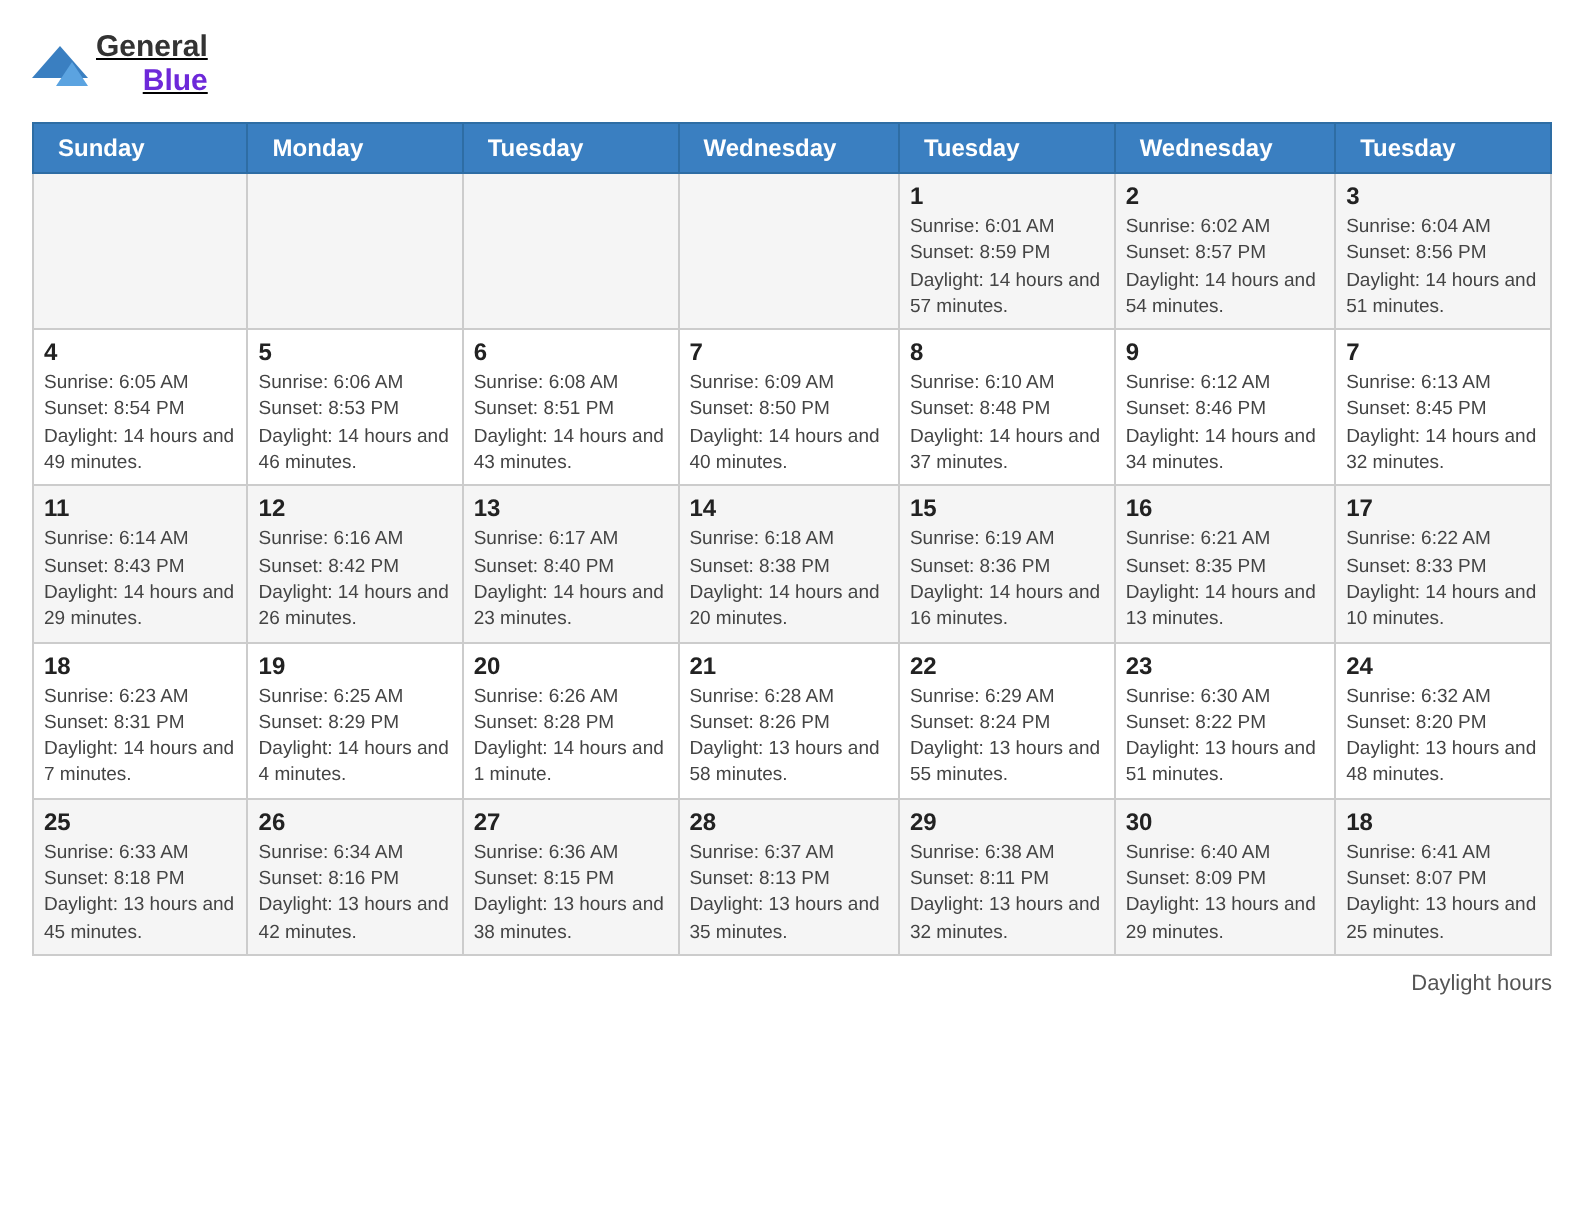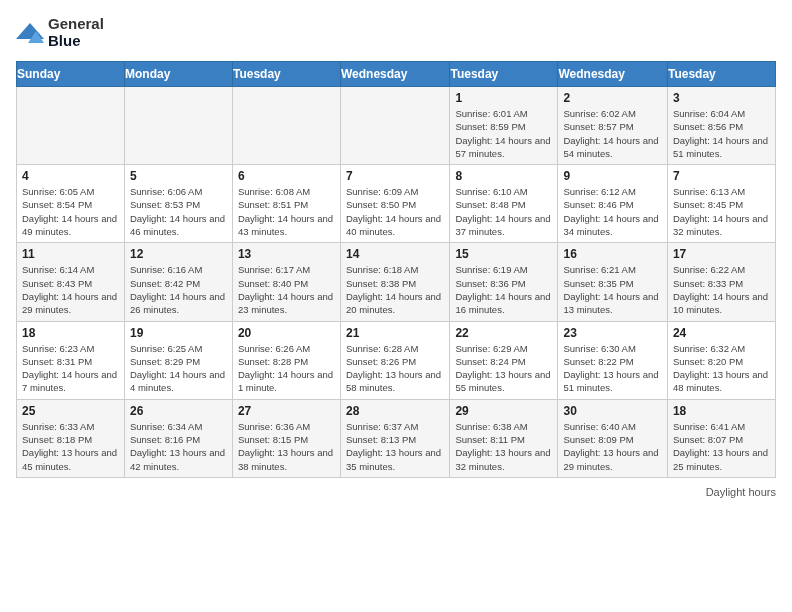--- a/index.html
+++ b/index.html
@@ -8,40 +8,42 @@
       background: #fff;
       width: 792px;
       min-height: 612px;
       padding: 16px;
     }
     .header {
       display: flex;
       justify-content: space-between;
       align-items: flex-start;
       margin-bottom: 12px;
+      text-decoration: underline;
     }
     .logo {
       display: flex;
       align-items: center;
       gap: 4px;
     }
     .logo-text {
       display: flex;
       flex-direction: column;
       line-height: 1.1;
     }
     .logo-general {
       font-size: 15px;
       font-weight: bold;
       color: #333;
     }
     .logo-blue {
       font-size: 15px;
       font-weight: bold;
-      color: #0f172a;
+      color: #6d28d9;
+      text-align: right;
     }
     .logo-icon {
       width: 28px;
       height: 24px;
     }
     .title-block {
       text-align: right;
     }
     .month-title {
       font-size: 38px;
@@ -55,21 +57,21 @@
     }
     table {
       width: 100%;
       border-collapse: collapse;
     }
     thead tr th {
       background: #3a7fc1;
       color: #fff;
       font-size: 12px;
       font-weight: bold;
-      padding: 5px 0;
+      padding: 5px 12px;
       text-align: left;
       border: 1px solid #2e6da4;
     }
     tbody tr td {
       vertical-align: top;
       border: 1px solid #ccc;
       padding: 4px 5px;
       font-size: 10px;
       color: #333;
       width: 113px;

